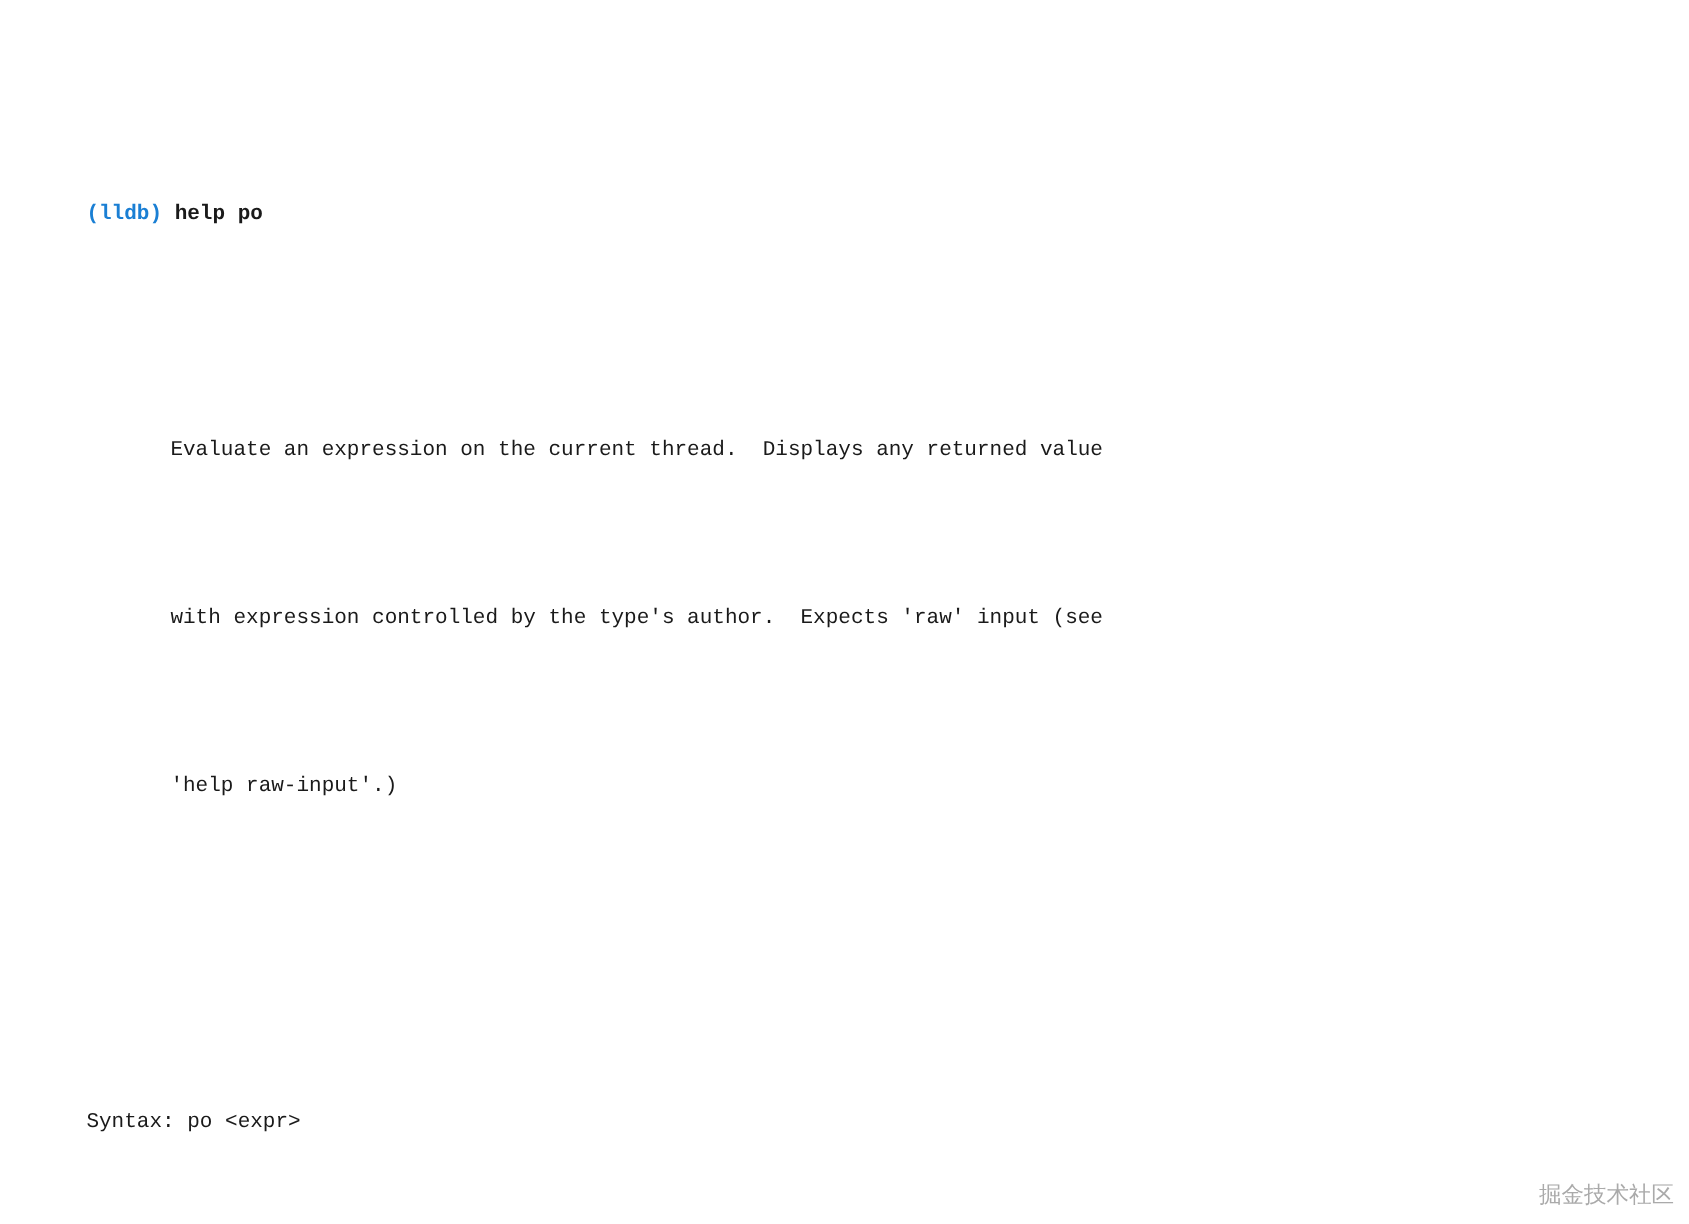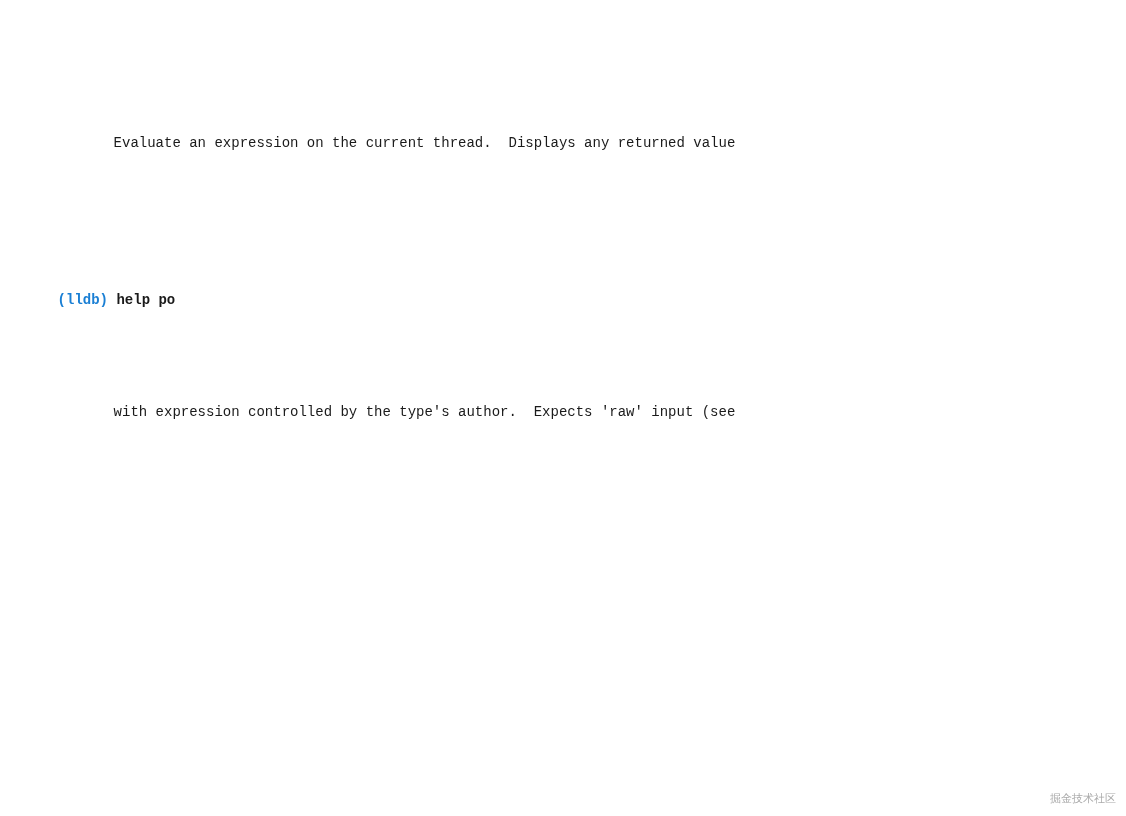--- a/index.html
+++ b/index.html
@@ -32,21 +32,21 @@
 
     .command {
       font-weight: bold;
       color: #1a1a1a;
     }
 
     .watermark {
       position: absolute;
       bottom: 10px;
       right: 10px;
-      font-size: 11px;
+      font-size: 15px;
       color: #aaa;
       font-family: sans-serif;
       margin-left: 36px;
     }
 
     .line {
       display: block;
       min-height: 1.6em;
     }
 
@@ -55,33 +55,39 @@
       width: 56px;
     }
   </style>
 </head>
 <body>
 
 <div class="terminal-content">
 
   
   <span class="line">
-    <span class="indent"></span><span>Evaluate an expression on the current thread.  Displays any returned value</span>
+    <span class="prompt">(lldb)</span><span class="command"> help po</span>
   </span>
 
   
   <span class="line">
-    <span class="prompt">(lldb)</span><span class="command"> help po</span>
+    <span class="indent"></span><span>Evaluate an expression on the current thread.  Displays any returned value</span>
   </span>
   <span class="line">
     <span class="indent"></span><span>with expression controlled by the type's author.  Expects 'raw' input (see</span>
   </span>
+  <span class="line">
+    <span class="indent"></span><span>'help raw-input'.)</span>
+  </span>
 
   <span class="line">&nbsp;</span>
 
+  <span class="line">
+    <span>Syntax: po &lt;expr&gt;</span>
+  </span>
 
   
 
   
   
 
   
   
 
   

